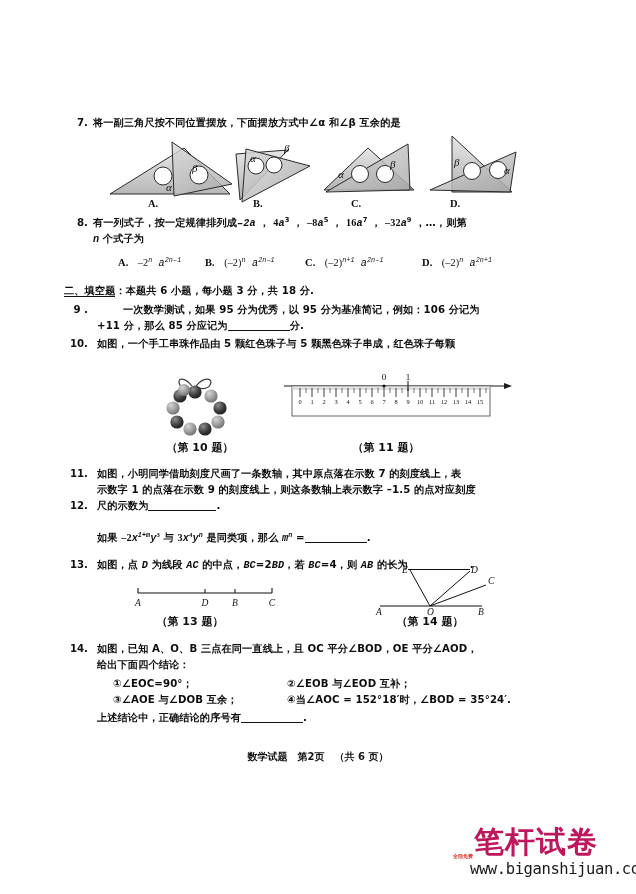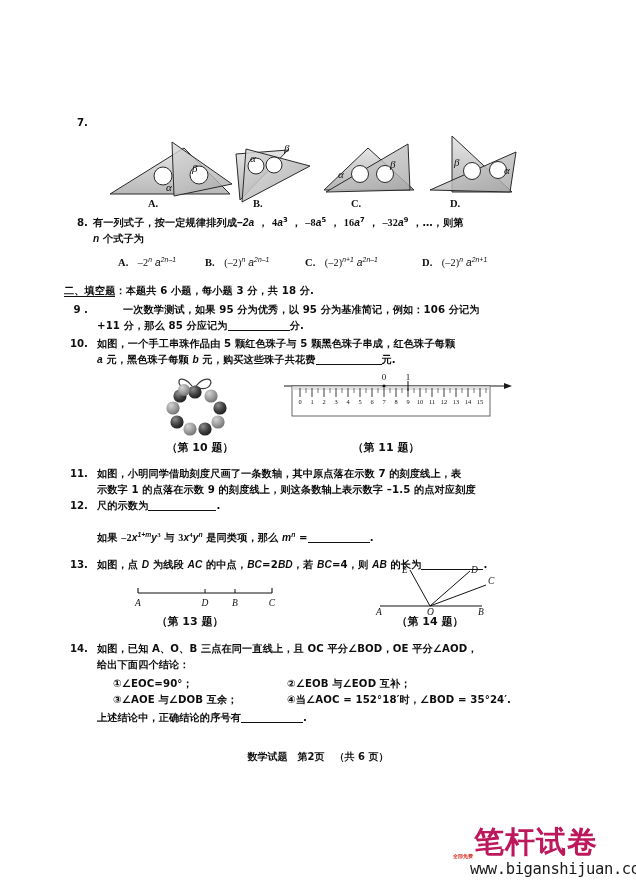--- a/index.html
+++ b/index.html
@@ -31,21 +31,21 @@
     letter-spacing: 0.1px;
   }
   .qnum {
     position: absolute;
     font-size: 10.2px;
     line-height: 15.5px;
     text-align: right;
     width: 24px;
   }
   .body-text { font-weight: 600; }
-  .mi { font-family: Liberation Sans, sans-serif; font-style: italic; }
+  .mi { font-family: Liberation Mono, monospace; font-style: italic; }
   .mn { font-family: "Liberation Serif", serif; font-style: normal; }
   sup { font-size: 0.66em; vertical-align: super; line-height: 0; }
   .blank {
     display: inline-block;
     border-bottom: 1px solid #111;
     height: 11px;
     vertical-align: -2px;
   }
 
   
@@ -116,20 +116,21 @@
 
   svg { display: block; }
   .fig { position: absolute; }
 </style>
 </head>
 <body>
 
 <div class="page">
 
   <div class="qnum body-text" style="left:64px; top:115px;">7.</div>
+  <div class="q body-text" style="left:93px; top:115px; width:470px;">将一副三角尺按不同位置摆放，下面摆放方式中∠α 和∠β 互余的是</div>
 
   <div class="fig" style="left:108px; top:138px;">
     <svg width="130" height="62" viewBox="0 0 130 62">
       <defs>
         <linearGradient id="gA1" x1="0" y1="0" x2="0" y2="1">
           <stop offset="0%" stop-color="#e8e8e8"></stop>
             <stop offset="100%" stop-color="#b8b8b8"></stop>
         </linearGradient>
         <linearGradient id="gA2" x1="0" y1="0" x2="1" y2="1">
           <stop offset="0%" stop-color="#d8d8d8"></stop>
@@ -243,23 +244,20 @@
   </div>
 
   <div class="qnum body-text" style="left:64px; top:302px;">9 .</div>
   <div class="q body-text" style="left:97px; top:302px; width:470px;margin-left:26px;">一次数学测试，如果 95 分为优秀，以 95 分为基准简记，例如：106 分记为</div>
   <div class="q body-text" style="left:97px; top:318px;">
     <span>+11 分，那么 85 分应记为</span><span class="blank" style="width:62px;"></span><span>分.</span>
   </div>
 
   <div class="qnum body-text" style="left:64px; top:336px;">10.</div>
   <div class="q body-text" style="left:97px; top:336px; width:480px;">如图，一个手工串珠作品由 5 颗红色珠子与 5 颗黑色珠子串成，红色珠子每颗</div>
-  <div class="q body-text" style="left:97px; top:352px;">
-    <span><span class="mi">a</span> 元，黑色珠子每颗 <span class="mi">b</span> 元，购买这些珠子共花费</span><span class="blank" style="width:66px;"></span><span>元.</span>
-  </div>
 
   <div class="fig" style="left:156px; top:374px;">
     <svg width="84" height="62" viewBox="0 0 84 62">
       <defs>
         <radialGradient id="darkBead" cx="0.35" cy="0.3" r="0.75">
           <stop offset="0%" stop-color="#8e8e8e"></stop>
             <stop offset="60%" stop-color="#3d3d3d"></stop>
             <stop offset="100%" stop-color="#1d1d1d"></stop>
         </radialGradient>
         <radialGradient id="lightBead" cx="0.35" cy="0.3" r="0.75">

